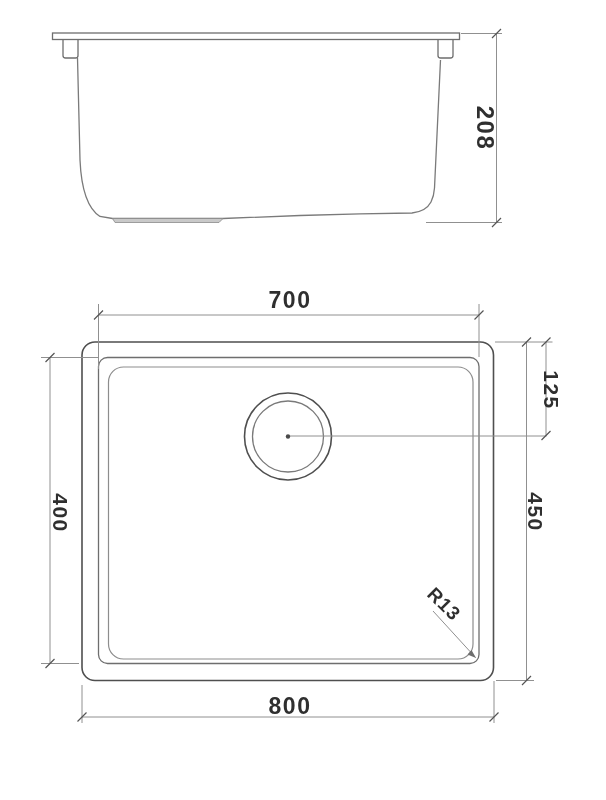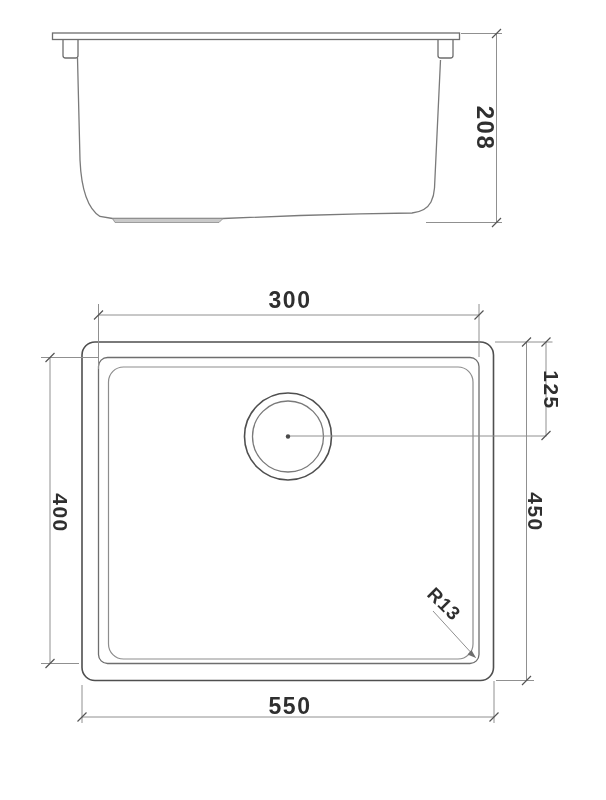--- a/index.html
+++ b/index.html
@@ -109,27 +109,27 @@
         <path class="s-tick" d="M541.5,346.5 L550.5,337.5 M541.5,440 L550.5,431"></path>
       </g>
 
       <g>
         <path class="s-dim" d="M433,611 L475.5,657.5"></path>
         <polygon class="f-arrow" points="476,658 467.5,654.5 471.5,650"></polygon>
       </g>
     </g>
   </svg>
 
-  <div class="dim-label" style="left:259px; top:289px; width:62px;">300</div>
+  <div class="dim-label" style="left:259px; top:289px; width:62px;">700</div>
 
   <div class="dim-label rot90" style="left:449px; top:115px; width:70px; height:26px; font-size:24px;">208</div>
 
   <div class="dim-label rot90 mid" style="left:521px; top:379px; width:60px; height:22px;">125</div>
 
   <div class="dim-label rot90 mid" style="left:505px; top:501px; width:60px; height:22px;">450</div>
 
   <div class="dim-label rot90 mid" style="left:30px; top:502px; width:60px; height:22px;">400</div>
 
-  <div class="dim-label" style="left:258px; top:695px; width:64px;">550</div>
+  <div class="dim-label" style="left:258px; top:695px; width:64px;">800</div>
 
   <div class="dim-label rot45 small" style="left:413px; top:594px; width:60px; height:22px;">R13</div>
 
 </div>
 
 </body></html>

